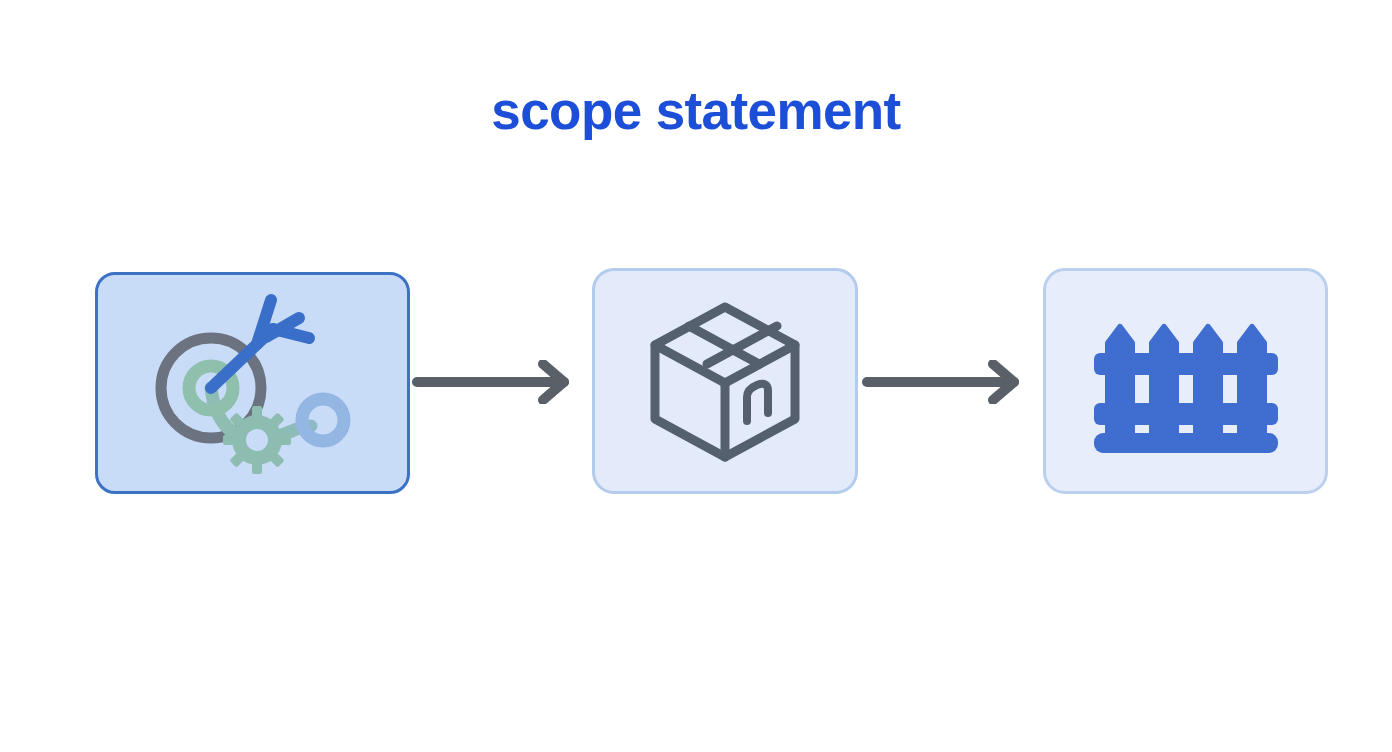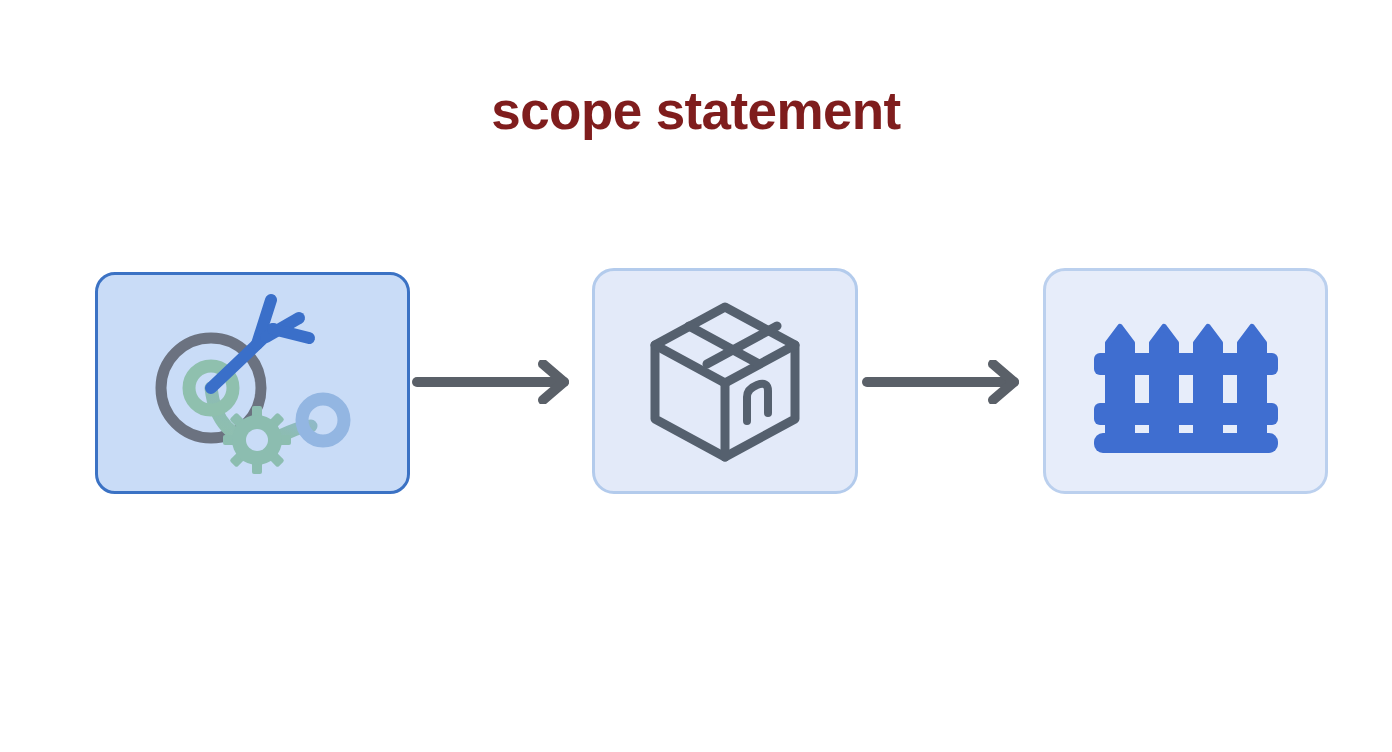--- a/index.html
+++ b/index.html
@@ -22,21 +22,21 @@
   }
   #page-title {
     position: absolute;
     left: 0;
     top: 82px;
     width: 1392px;
     text-align: center;
     font-size: 53px;
     font-weight: 700;
     letter-spacing: -0.6px;
-    color: #7f1d1d;
+    color: #1d4ed8;
     font-family: "Liberation Sans", sans-serif;
     line-height: 1.1;
     user-select: none;
   }
   .flow-row {
     position: absolute;
     left: 0;
     top: 268px;
     width: 1392px;
     height: 230px;

